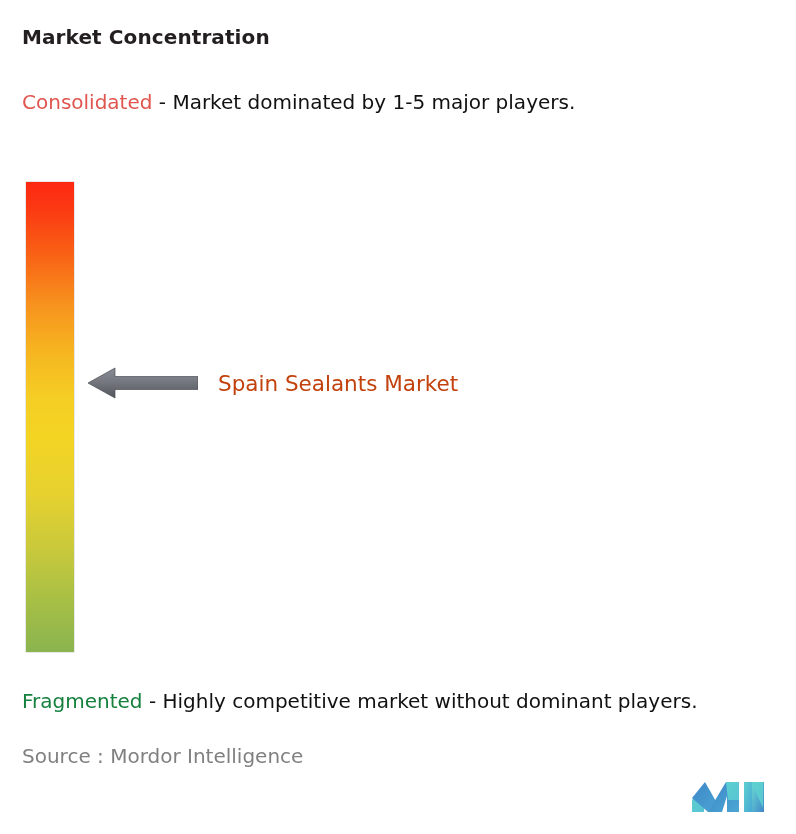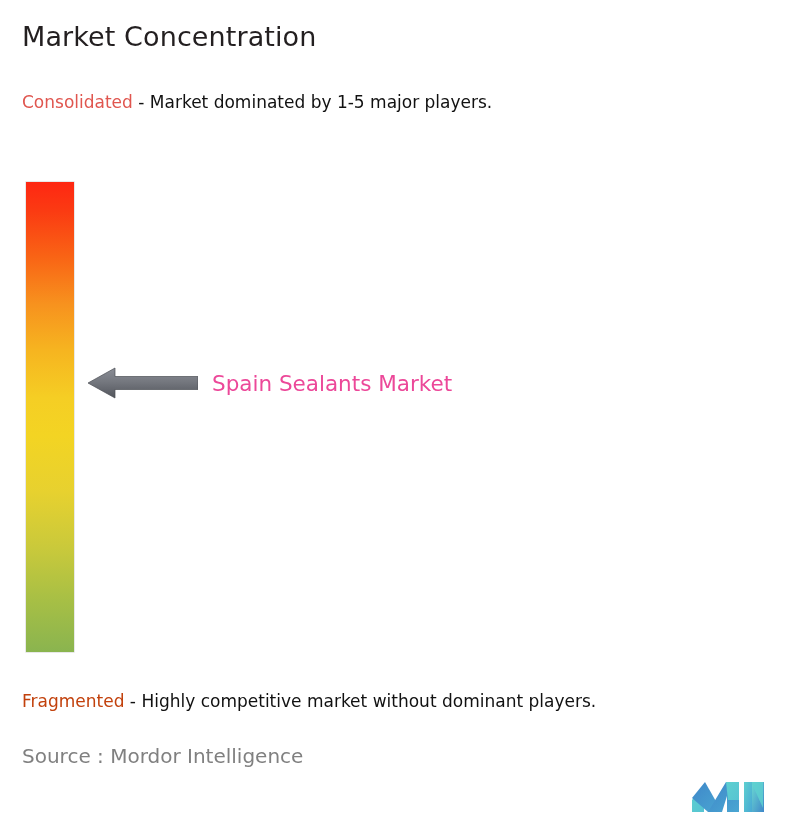--- a/index.html
+++ b/index.html
@@ -12,43 +12,44 @@
     height: 834px;
     position: relative;
     font-family: "DejaVu Sans", sans-serif;
     overflow: hidden;
   }
 
   #page-title {
     position: absolute;
     left: 22px;
     top: 20px;
-    font-size: 27px;
+    font-size: 20px;
     line-height: 34px;
     color: #231f20;
     letter-spacing: 0.1px;
     white-space: nowrap;
+    font-weight: bold;
   }
 
   .legend-line {
     position: absolute;
     left: 22px;
-    font-size: 17px;
+    font-size: 20px;
     line-height: 31px;
     color: #1a1a1a;
     width: 762px;
   }
   #legend-consolidated { top: 87px; }
   #legend-fragmented   { top: 686px; }
 
   .legend-term {
     font-weight: 400;
   }
   #consolidated-term { color: #e0564f; }
-  #fragmented-term  { color: #c2410c; }
+  #fragmented-term  { color: #15803d; }
 
   .legend-desc { color: #111111; }
 
   #concentration-bar {
     position: absolute;
     left: 26px;
     top: 182px;
     width: 48px;
     height: 470px;
     background: linear-gradient(to bottom,
@@ -75,23 +76,23 @@
     display: flex;
     align-items: center;
   }
   #arrow-icon {
     width: 110px;
     height: 34px;
     flex: 0 0 auto;
     display: block;
   }
   #arrow-label {
-    margin-left: 14px;
+    margin-left: 20px;
     font-size: 21.5px;
-    color: #ec4899;
+    color: #c2410c;
     white-space: nowrap;
   }
 
   #source-note {
     position: absolute;
     left: 22px;
     top: 744px;
     font-size: 20px;
     color: #808080;
     white-space: nowrap;

